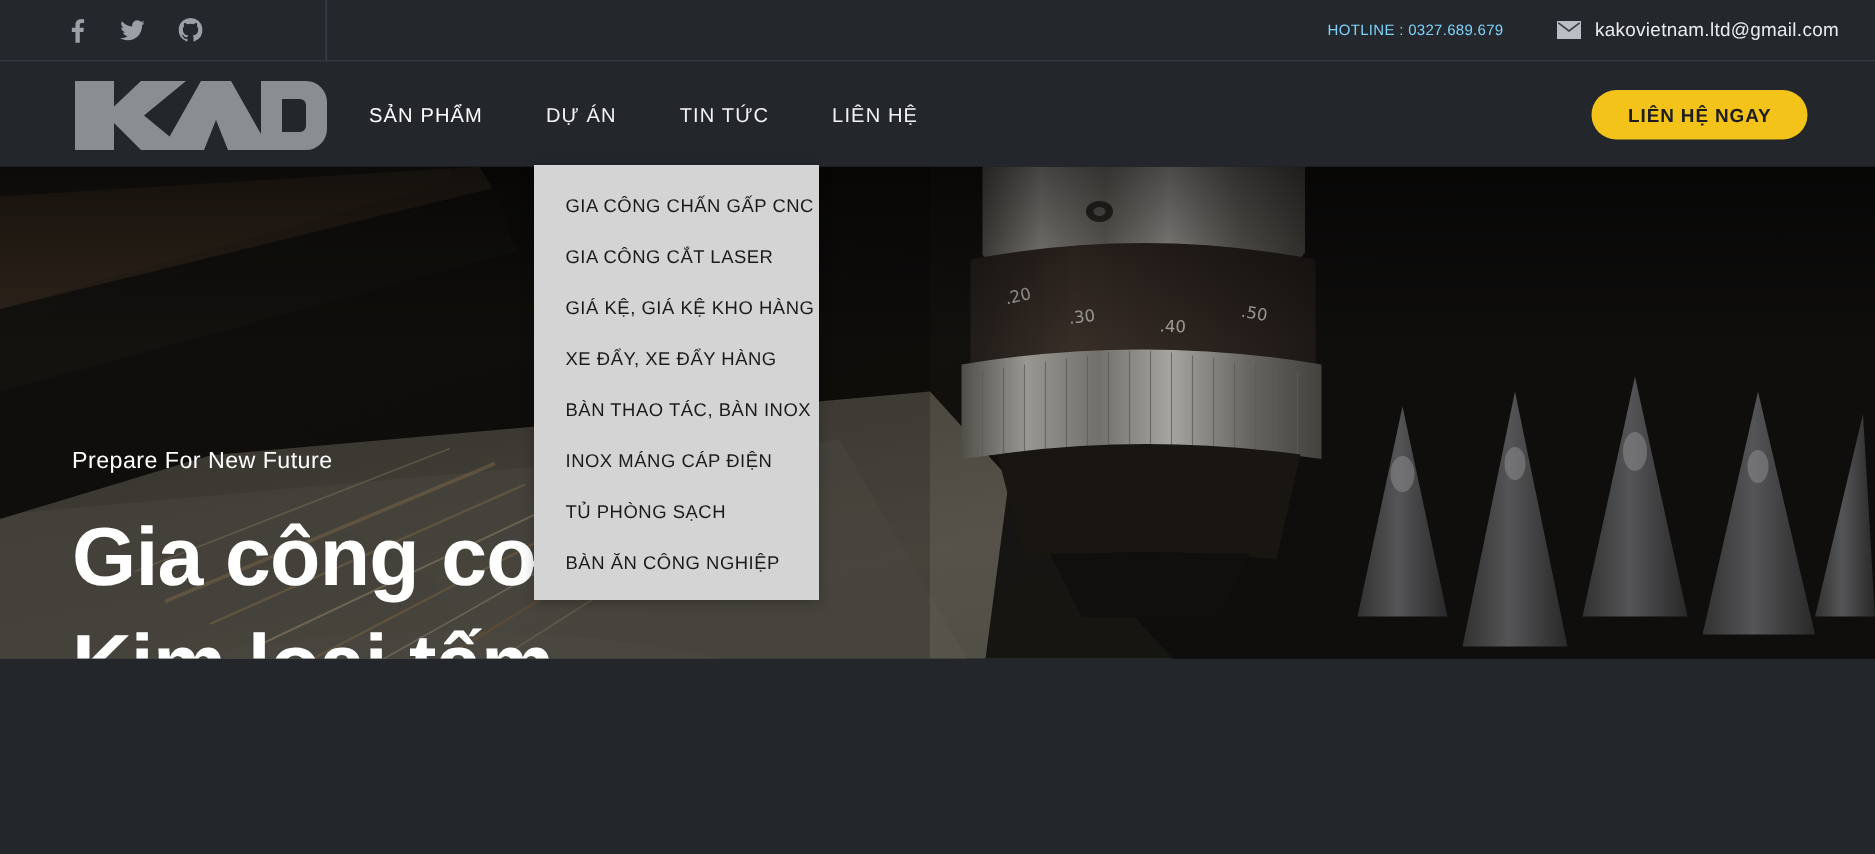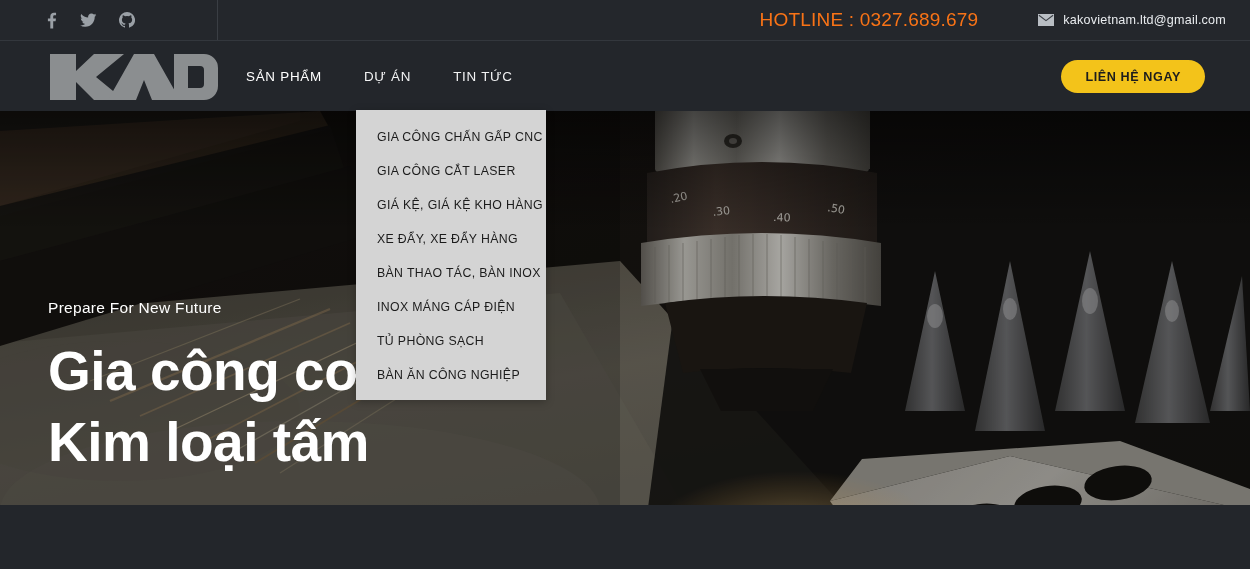--- a/index.html
+++ b/index.html
@@ -21,22 +21,22 @@
     position:absolute; left:0; top:0; width:218px; height:40px;
     display:flex; align-items:center; gap:22px; padding-left:44px;
     border-right:1px solid #3a3e44;
   }
   .soc-ico { color:#9aa0a6; display:flex; align-items:center; }
   .soc-ico svg { display:block; }
   .topbar-right {
     position:absolute; right:24px; top:0; height:40px;
     display:flex; align-items:center; gap:36px;
   }
-  .hotline { color:#f97316; font-size:19px; letter-spacing:.2px; }
-  .mailwrap { display:flex; align-items:center; gap:9px;margin-left:24px; }
+  .hotline { color:#7dd3fc; font-size:10px; letter-spacing:.2px; }
+  .mailwrap { display:flex; align-items:center; gap:9px; }
   .mail-ico { color:#b9bec4; display:flex; }
   .mail-txt { color:#e9ecef; font-size:12.6px; letter-spacing:.2px; }
 
   
   .header {
     position:absolute; top:41px; left:0; width:1250px; height:70px;
     background:#23262b; z-index:35;
   }
   .logo {
     position:absolute; left:48px; top:9px; width:170px; height:50px;
@@ -58,21 +58,21 @@
   .cta-top {
     position:absolute; right:45px; top:19px;
     background:#f3c31a; color:#1d1d1d;
     font-size:12.6px; font-weight:bold; letter-spacing:.6px;
     padding:0 24px; height:33px; border-radius:18px; border:none;
     display:flex; align-items:center; justify-content:center; cursor:pointer;
   }
 
   
   .hero {
-    position:absolute; top:111px; left:0; width:1250px; height:394px;
+    position:absolute; top:111px; left:0; width:1250px; height:328px;
     overflow:hidden; background:#0d0c0b;
   }
   .hero-photo { position:absolute; inset:0; }
   .hero-photo svg { display:block; width:1250px; height:458px; }
 
   .hero-content {
     position:absolute; left:48px; top:0; z-index:10; width:760px;
   }
   .eyebrow {
     position:absolute; top:188px; left:0;
@@ -156,20 +156,21 @@
 
           <path d="M126 4 h30 a14 14 0 0 1 14 14 v18 a14 14 0 0 1 -14 14 h-30 Z M140 16 v22 h12 a4 4 0 0 0 4 -4 v-14 a4 4 0 0 0 -4 -4 Z"></path>
         </g>
       </svg>
     </a>
 
     <nav class="nav">
       <div class="nav-item active">SẢN PHẨM</div>
       <div class="nav-item">DỰ ÁN</div>
       <div class="nav-item">TIN TỨC</div>
+      <div class="nav-item">LIÊN HỆ</div>
     </nav>
 
     <button class="cta-top">LIÊN HỆ NGAY</button>
   </div>
 
   <div class="hero">
 
     <div class="hero-photo">
       <svg viewBox="0 0 1250 458" preserveAspectRatio="none">
         <defs>

